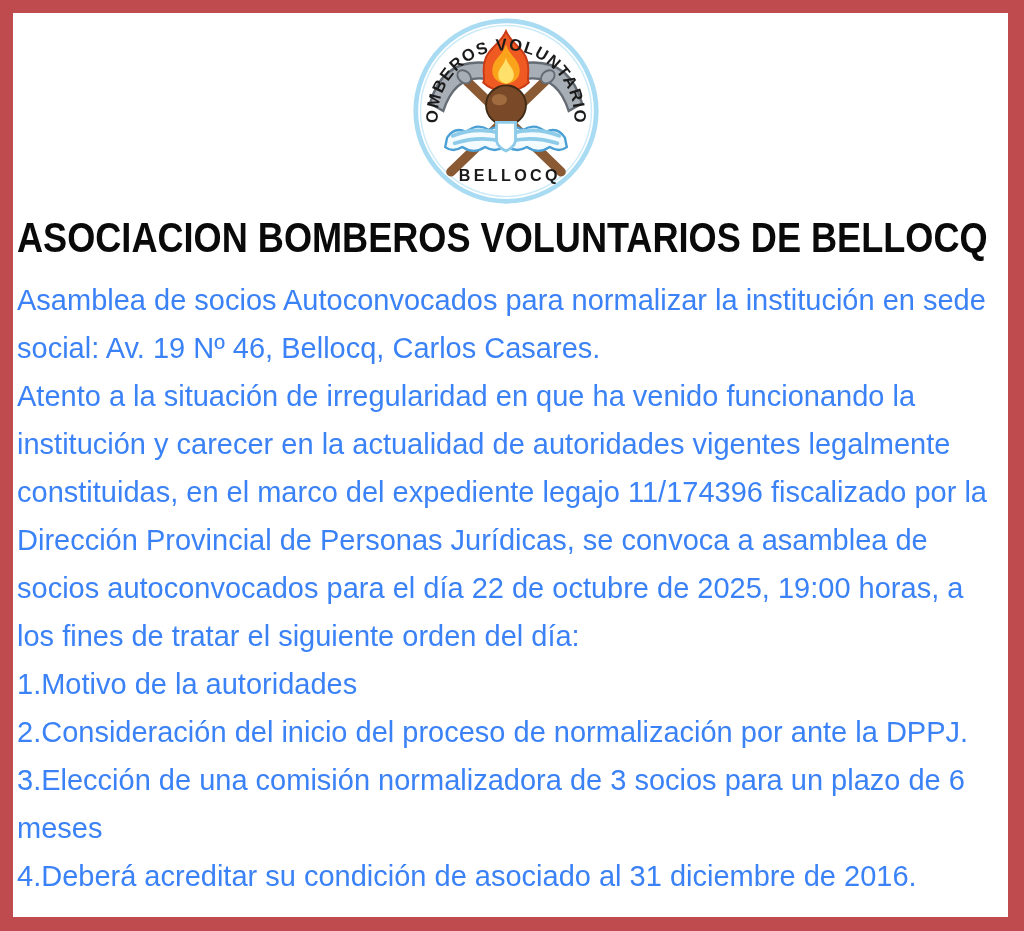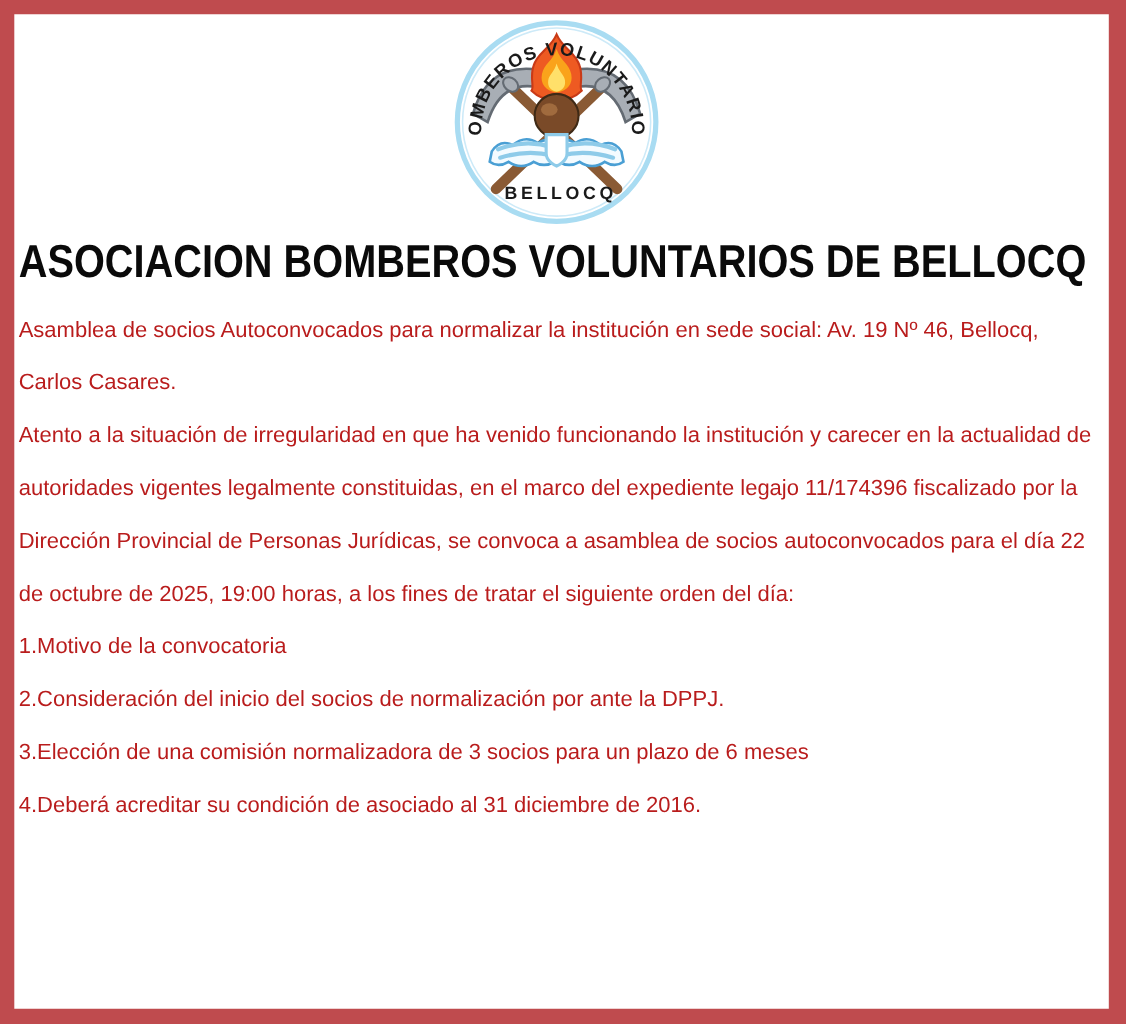--- a/index.html
+++ b/index.html
@@ -34,23 +34,23 @@
     font-size:42px;
     line-height:46px;
     font-weight:bold;
     letter-spacing:0;
     white-space:nowrap;
     transform:scaleX(0.86);
     transform-origin:left center;
     color:#0a0a0a;
   }
   .body-text{
-    font-size:20px;
+    font-size:29px;
     line-height:48px;
-    color:#b91c1c;
+    color:#3b82f6;
   }
   .body-text p{margin:0;}
   .body-text b{font-weight:normal;}
   .arc-label{
     font-family:"Liberation Sans","DejaVu Sans",sans-serif;
     font-weight:bold;
     font-size:17.5px;
     letter-spacing:1.5px;
   }
   .badge-label{
@@ -115,20 +115,20 @@
 
         <text class="badge-label" x="104" y="174" text-anchor="middle" fill="#1a1a1a">BELLOCQ</text>
       </svg>
     </div>
 
     <h1 class="title">ASOCIACION BOMBEROS VOLUNTARIOS DE BELLOCQ</h1>
 
     <div class="body-text">
         <p><span>Asamblea de socios Autoconvocados para normalizar la institución en sede social: Av. 19 Nº 46, Bellocq, Carlos Casares.</span></p>
         <p><span>Atento a la situación de irregularidad en que ha venido funcionando la institución y carecer en la actualidad de autoridades vigentes legalmente constituidas, en el marco del expediente legajo </span><b>11/174396</b><span> fiscalizado por la Dirección Provincial de Personas Jurídicas, se convoca a asamblea de socios autoconvocados para el día 22 de octubre de 2025, 19:00 horas, a los fines de tratar el siguiente orden del día:</span></p>
-        <p><b>1.</b><span>Motivo de la convocatoria</span></p>
-        <p><b>2.</b><span>Consideración del inicio del socios de normalización por ante la DPPJ.</span></p>
+        <p><b>1.</b><span>Motivo de la autoridades</span></p>
+        <p><b>2.</b><span>Consideración del inicio del proceso de normalización por ante la DPPJ.</span></p>
         <p><b>3.</b><span>Elección de una comisión normalizadora de 3 socios para un plazo de 6 meses</span></p>
         <p><b>4.</b><span>Deberá acreditar su condición de asociado al 31 diciembre de 2016.</span></p>
       </div>
 
   </div>
 </div>
 
 </body></html>

